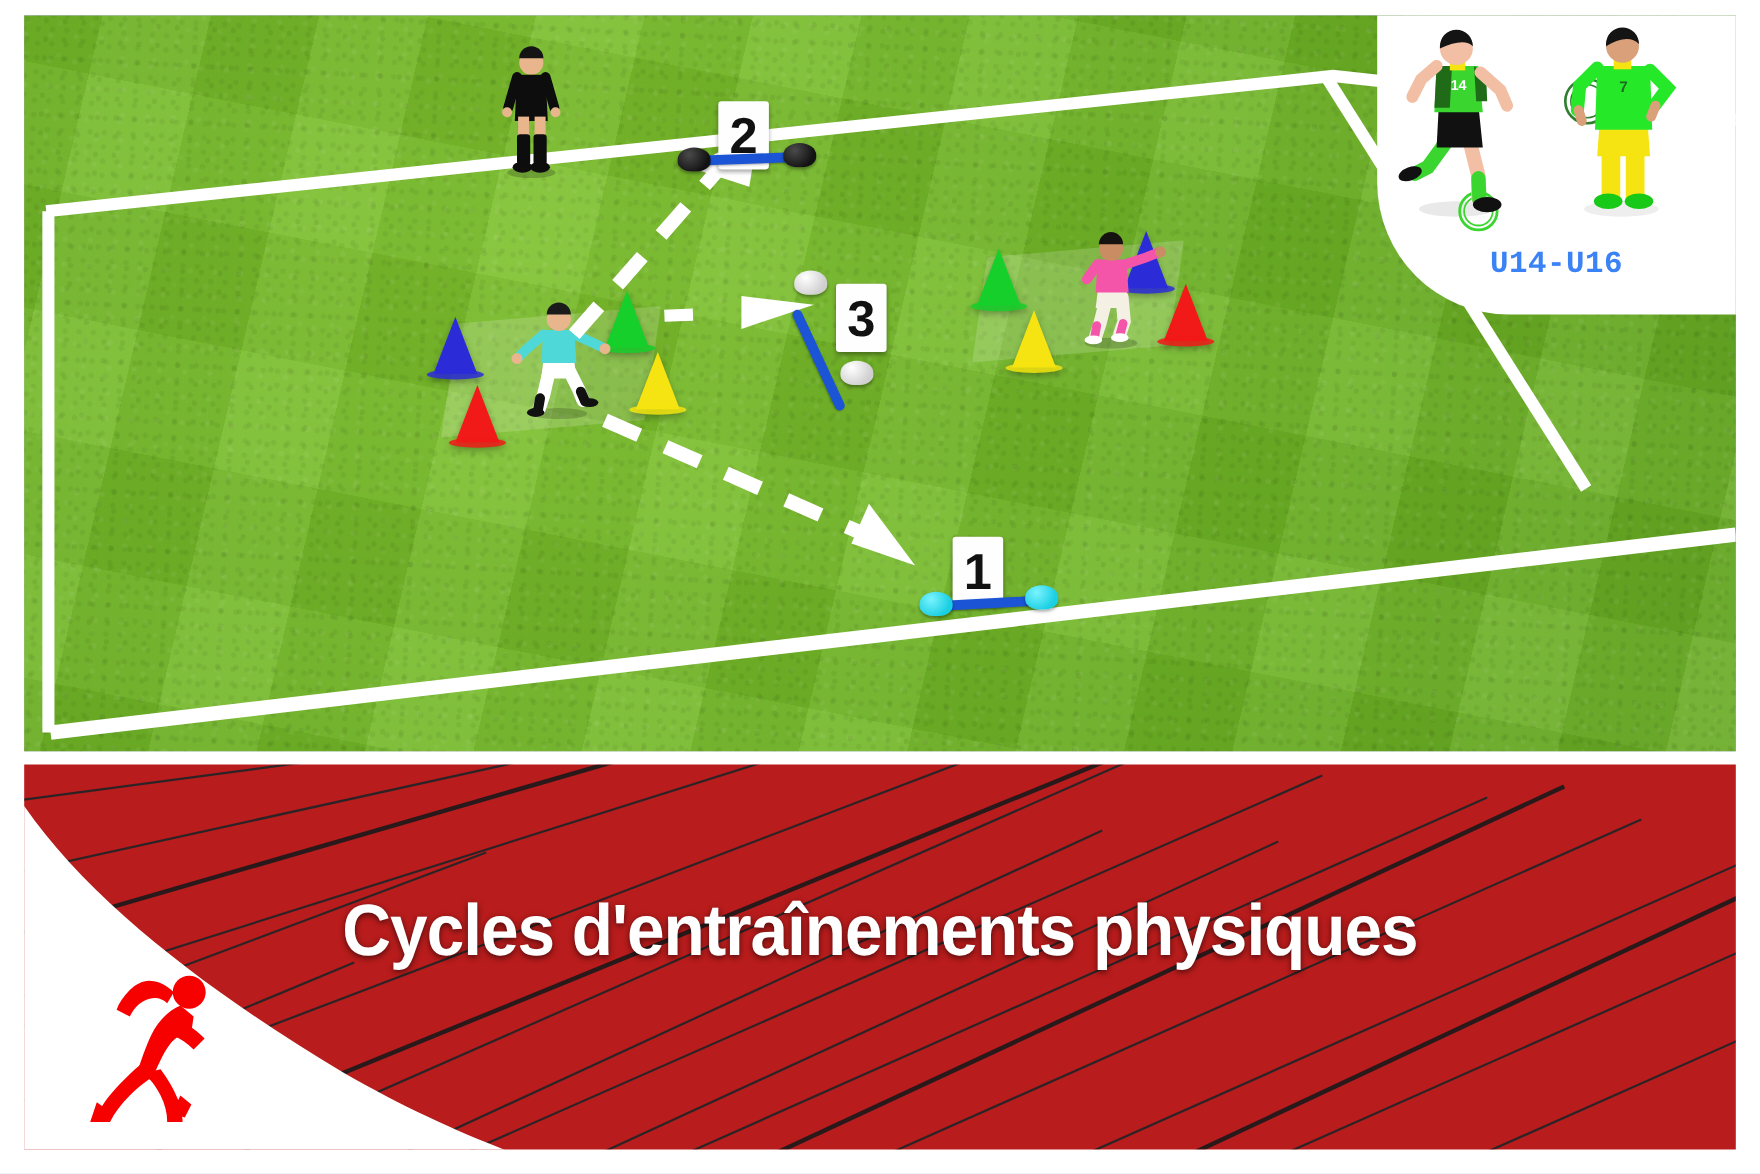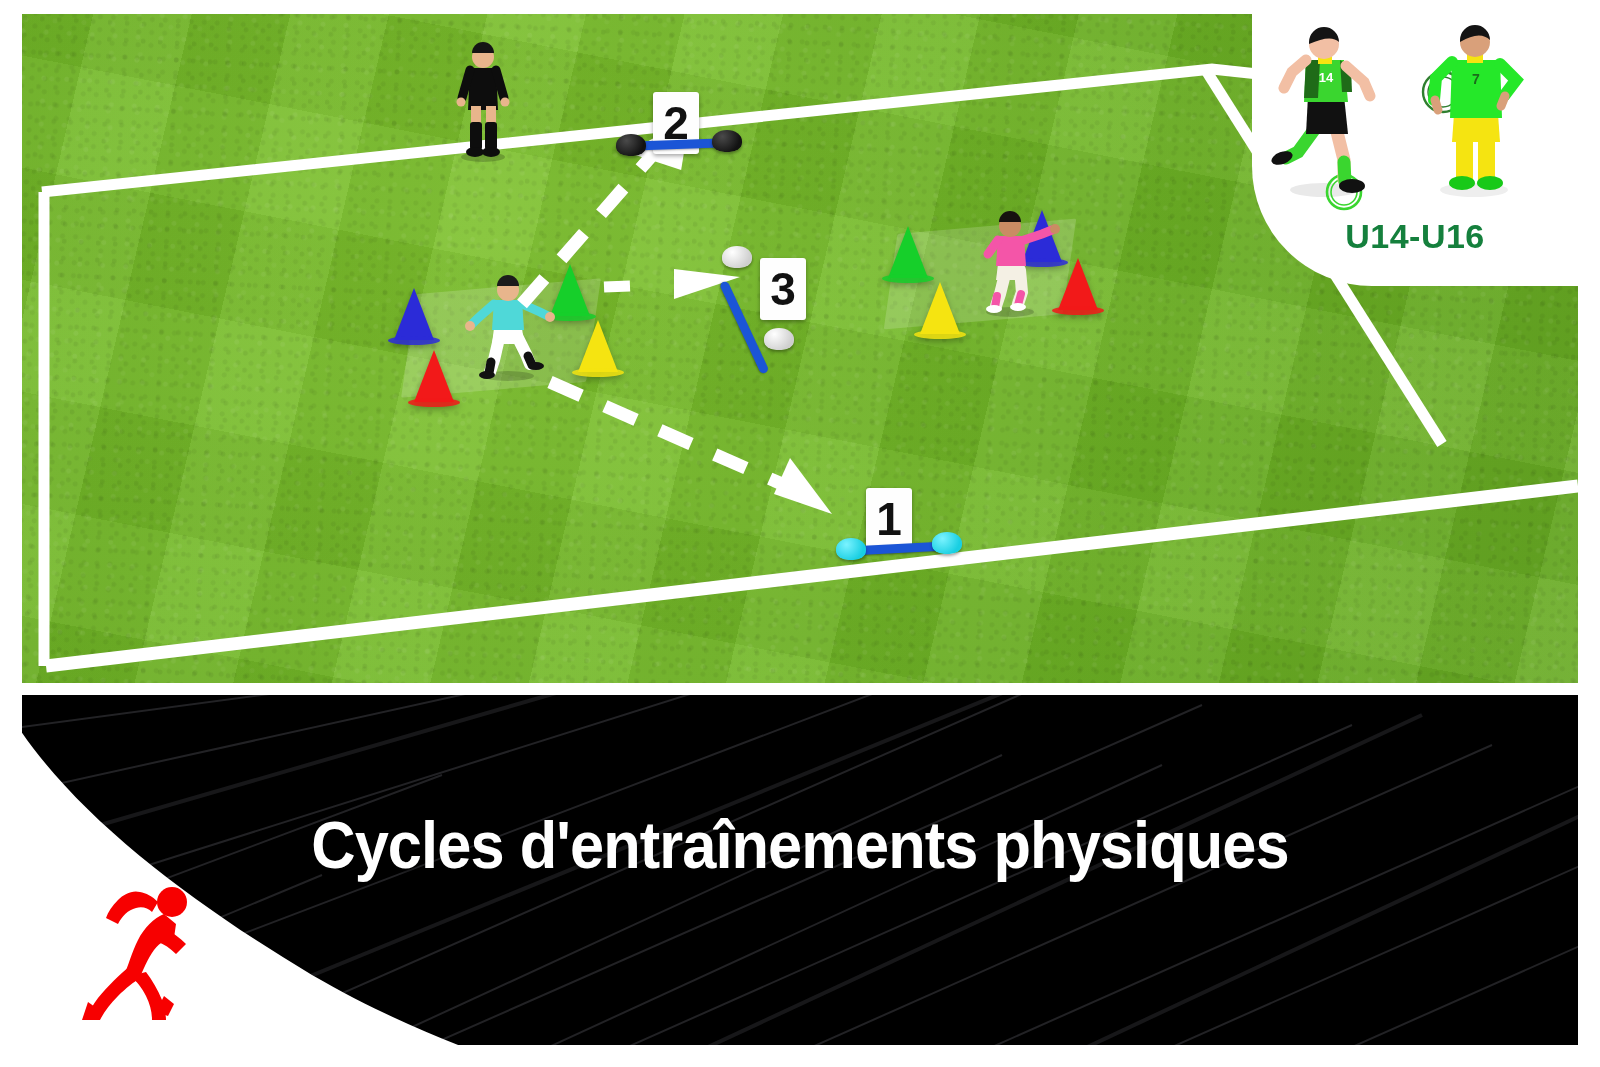--- a/index.html
+++ b/index.html
@@ -75,28 +75,28 @@
   .figure{position:absolute;}
 
   
   #badge{
     position:absolute;right:22px;top:14px;width:326px;height:272px;
     background:#ffffff;border-bottom-left-radius:120px;
     z-index:40;
   }
   #badge .badge-label{
     position:absolute;left:0;right:0;bottom:30px;text-align:center;
-    font-size:34px;font-weight:bold;color:#15803d;letter-spacing:.5px;
+    font-size:28px;font-weight:bold;color:#3b82f6;letter-spacing:.5px;font-family:Liberation Mono, monospace;
   }
   .badge-figs{position:absolute;left:0;top:8px;width:100%;height:190px;}
 
   
   #banner{
     position:absolute;left:22px;top:695px;width:1556px;height:350px;
-    background:#000000;overflow:hidden;
+    background:#b91c1c;overflow:hidden;
   }
   .streaks{position:absolute;inset:0;}
   #banner-title{
     position:absolute;left:0;right:0;top:112px;text-align:center;
     color:#ffffff;font-size:66px;font-weight:bold;
     font-family:"Liberation Sans", sans-serif;
     letter-spacing:-1px;
     transform:scaleX(.93);
     text-shadow:0 2px 6px rgba(0,0,0,.6);
     z-index:5;

